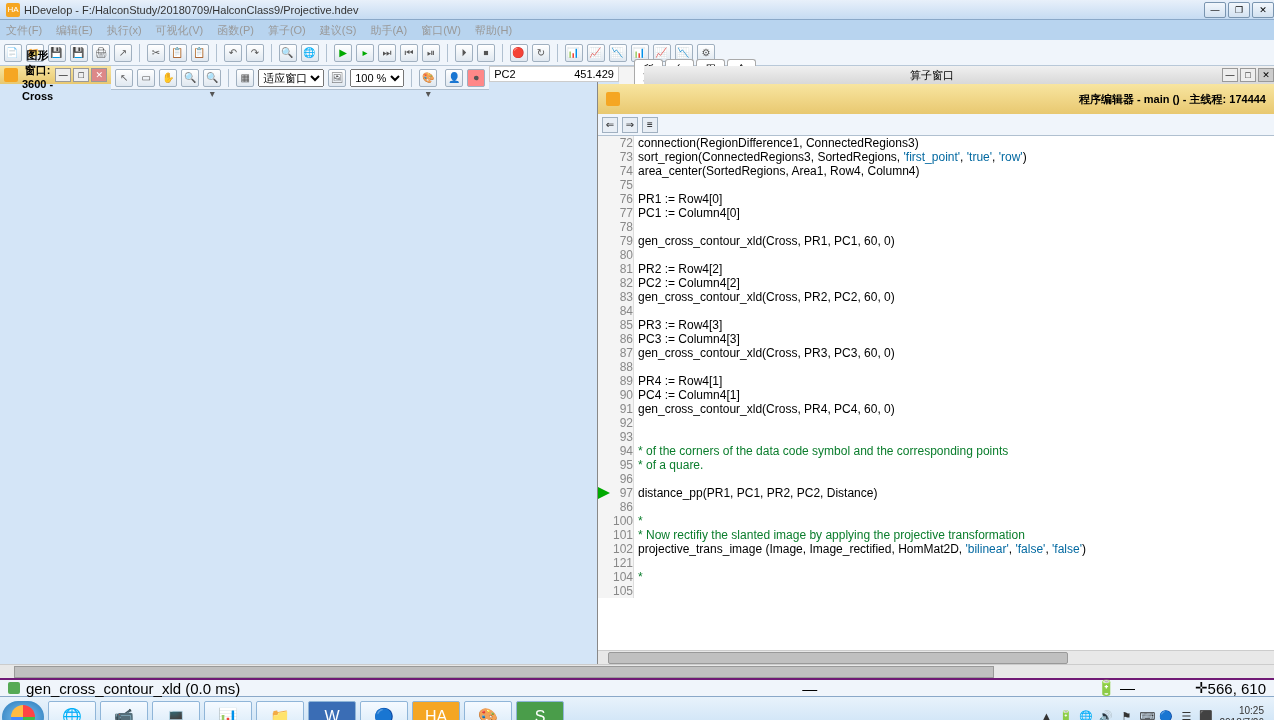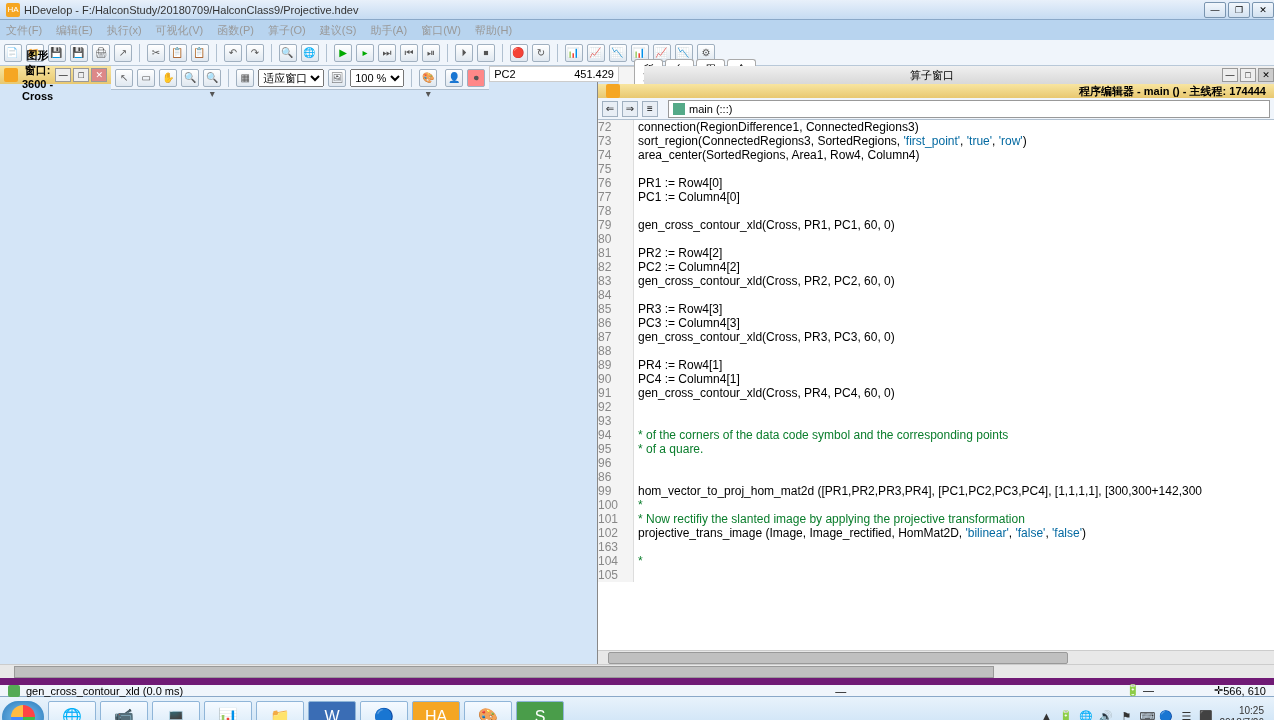--- a/index.html
+++ b/index.html
@@ -37,45 +37,45 @@
 .var-row { height: 16px; background: #fff; display: flex; align-items: center; border: 1px solid #ccc; padding: 0 4px; font-size: 11px; }
 .var-row .vname { width: 80px; }
 .tabs-row { height: 20px; background: #f4f4f4; border-top: 1px solid #ccc; display: flex; align-items: center; padding-left: 15px; font-size: 11px; }
 .tab { padding: 2px 8px; border: 1px solid #aaa; border-bottom: none; background: #fff; margin-right: 2px; border-radius: 3px 3px 0 0; cursor: pointer; }
 
 .right-panel { flex: 1; display: flex; flex-direction: column; }
 .op-title { height: 18px; background: linear-gradient(#f0f0f0,#d8d8d8); display: flex; align-items: center; font-size: 11px; margin-left: 46px; }
 .op-title .otext { flex: 1; text-align: center; }
 .op-title .obtn { width: 16px; height: 14px; border: 1px solid #999; background: #eee; margin-left: 2px; font-size: 9px; line-height: 12px; text-align: center; }
 
-.prog-title { height: 14px; background: linear-gradient(#f8e5a0,#e8c870); display: flex; align-items: center; padding: 0 8px; font-size: 11px; font-weight: bold; }
+.prog-title { height: 30px; background: linear-gradient(#f8e5a0,#e8c870); display: flex; align-items: center; padding: 0 8px; font-size: 11px; font-weight: bold; }
 .prog-title .picon { width: 14px; height: 14px; background: #f5a623; border-radius: 2px; margin-right: 6px; }
 .prog-title .ptext { flex: 1; text-align: right; }
 
 .nav-bar { height: 22px; background: #f0f5fb; border-bottom: 1px solid #b0c0d0; display: flex; align-items: center; padding: 0 4px; gap: 4px; }
 .nav-btn { width: 16px; height: 16px; border: 1px solid #a0b0c0; background: #e8eef5; cursor: pointer; font-size: 10px; line-height: 14px; text-align: center; }
 .proc-select { flex: 1; margin-left: 6px; border: 1px solid #999; height: 18px; background: #fff; display: flex; align-items: center; padding: 0 4px; font-size: 11px; }
 .proc-select .picon2 { width: 12px; height: 12px; background: #5a8; margin-right: 4px; }
 
 .code-area { flex: 1; background: #fff; overflow: hidden; position: relative; font-family: Consolas, "Courier New", monospace; font-size: 12px; line-height: 14px; }
 .code-line { display: flex; }
-.gutter { width: 36px; text-align: left; padding-right: 20px; color: #888; background: #f4f4f4; border-right: 1px solid #ddd; flex-shrink: 0; position: relative; }
+.gutter { width: 36px; text-align: right; padding-right: 0; color: #888; background: #f4f4f4; border-right: 1px solid #ddd; flex-shrink: 0; position: relative; }
 .code-text { padding-left: 4px; white-space: pre; }
 .ip-marker { position: absolute; left: 0; width: 12px; height: 12px; background: #0a0; clip-path: polygon(0 0, 100% 50%, 0 100%); }
 .func { color: #000; }
 .comment { color: #0a7d2c; }
 .str { color: #0369a1; }
 
 .hscroll { height: 14px; background: #e8e8e8; border-top: 1px solid #ccc; position: relative; }
 .hscroll .thumb { position: absolute; height: 12px; top: 1px; background: #c0c0c0; border: 1px solid #999; border-radius: 2px; }
 
 .status-scroll { height: 14px; background: #e8e8e8; border-top: 1px solid #ccc; position: relative; }
 .status-scroll .thumb2 { position: absolute; left: 14px; width: 980px; height: 12px; top: 1px; background: #c0c0c0; border: 1px solid #999; }
 
-.status-bar { height: 18px; background: #f0f5fb; border-top: 7px solid #701a75; display: flex; align-items: center; padding: 0 8px; font-size: 11px; }
+.status-bar { height: 18px; background: #f0f5fb; border-top: 2px solid #701a75; display: flex; align-items: center; padding: 0 8px; font-size: 15px; }
 .status-bar .sicon { width: 12px; height: 12px; background: #5a5; margin-right: 6px; border-radius: 2px; }
 .status-bar .stext { flex: 1; }
 .status-coords { }
 
 .taskbar { height: 40px; background: linear-gradient(#e8f2fb, #c5dff5); border-top: 1px solid #8aa8c8; display: flex; align-items: center; padding: 0 2px; }
 .start-btn { width: 42px; height: 32px; border-radius: 16px; background: radial-gradient(#7fc5f5,#2878b8); display: flex; align-items: center; justify-content: center; cursor: pointer; }
 .start-orb { width: 24px; height: 24px; border-radius: 50%; background: conic-gradient(#f44 0 90deg,#4b4 90deg 180deg,#48f 180deg 270deg,#fb4 270deg 360deg); }
 .task-btn { width: 48px; height: 32px; margin-left: 4px; border: 1px solid #8fb5d8; border-radius: 2px; background: linear-gradient(#f5faff,#d5e8f8); display: flex; align-items: center; justify-content: center; cursor: pointer; font-size: 16px; }
 .tray { margin-left: auto; display: flex; align-items: center; gap: 6px; padding-right: 8px; font-size: 10px; color: #333; }
 .tray-icon { width: 14px; height: 14px; font-size: 11px; text-align: center; }
@@ -198,24 +198,20 @@
       <div class="obtn" style="background:#ccc">✕</div>
     </div>
     <div class="prog-title">
       <div class="picon"></div>
       <div class="ptext">程序编辑器 - main () - 主线程: 174444</div>
     </div>
     <div class="nav-bar">
       <div class="nav-btn">⇐</div>
       <div class="nav-btn">⇒</div>
       <div class="nav-btn">≡</div>
-      <div class="proc-select">
-        <div class="picon2"></div>
-        <span>main (:::)</span>
-      </div>
     </div>
     <div class="code-area" id="code-area">
         <div class="code-line">
           <div class="gutter">72</div>
           <div class="code-text func">connection(RegionDifference1, ConnectedRegions3)</div>
         </div>
         <div class="code-line">
           <div class="gutter">73</div>
           <div class="code-text func">sort_region(ConnectedRegions3, SortedRegions, <span class="str">'first_point'</span>, <span class="str">'true'</span>, <span class="str">'row'</span>)</div>
         </div>
@@ -304,41 +300,41 @@
         </div>
         <div class="code-line">
           <div class="gutter">95</div>
           <div class="code-text comment">* of a quare.</div>
         </div>
         <div class="code-line">
           <div class="gutter">96</div>
           <div class="code-text func"></div>
         </div>
         <div class="code-line">
+          <div class="gutter">97<div class="ip-marker" style="top: 1px;"></div></div>
+          <div class="code-text func">distance_pp(PR1, PC1, PR2, PC2, Distance)</div>
+        </div>
+        <div class="code-line">
           <div class="gutter">86</div>
           <div class="code-text func"></div>
-        </div>
-        <div class="code-line">
-          <div class="gutter">99</div>
-          <div class="code-text func">hom_vector_to_proj_hom_mat2d ([PR1,PR2,PR3,PR4], [PC1,PC2,PC3,PC4], [1,1,1,1], [300,300+142,300</div>
         </div>
         <div class="code-line">
           <div class="gutter">100</div>
           <div class="code-text comment">*</div>
         </div>
         <div class="code-line">
           <div class="gutter">101</div>
           <div class="code-text comment">* Now rectifiy the slanted image by applying the projective transformation</div>
         </div>
         <div class="code-line">
           <div class="gutter">102</div>
           <div class="code-text func">projective_trans_image (Image, Image_rectified, HomMat2D, <span class="str">'bilinear'</span>, <span class="str">'false'</span>, <span class="str">'false'</span>)</div>
         </div>
         <div class="code-line">
-          <div class="gutter">163</div>
+          <div class="gutter">121</div>
           <div class="code-text func"></div>
         </div>
         <div class="code-line">
           <div class="gutter">104</div>
           <div class="code-text comment">*</div>
         </div>
         <div class="code-line">
           <div class="gutter">105</div>
           <div class="code-text func"></div>
         </div>

